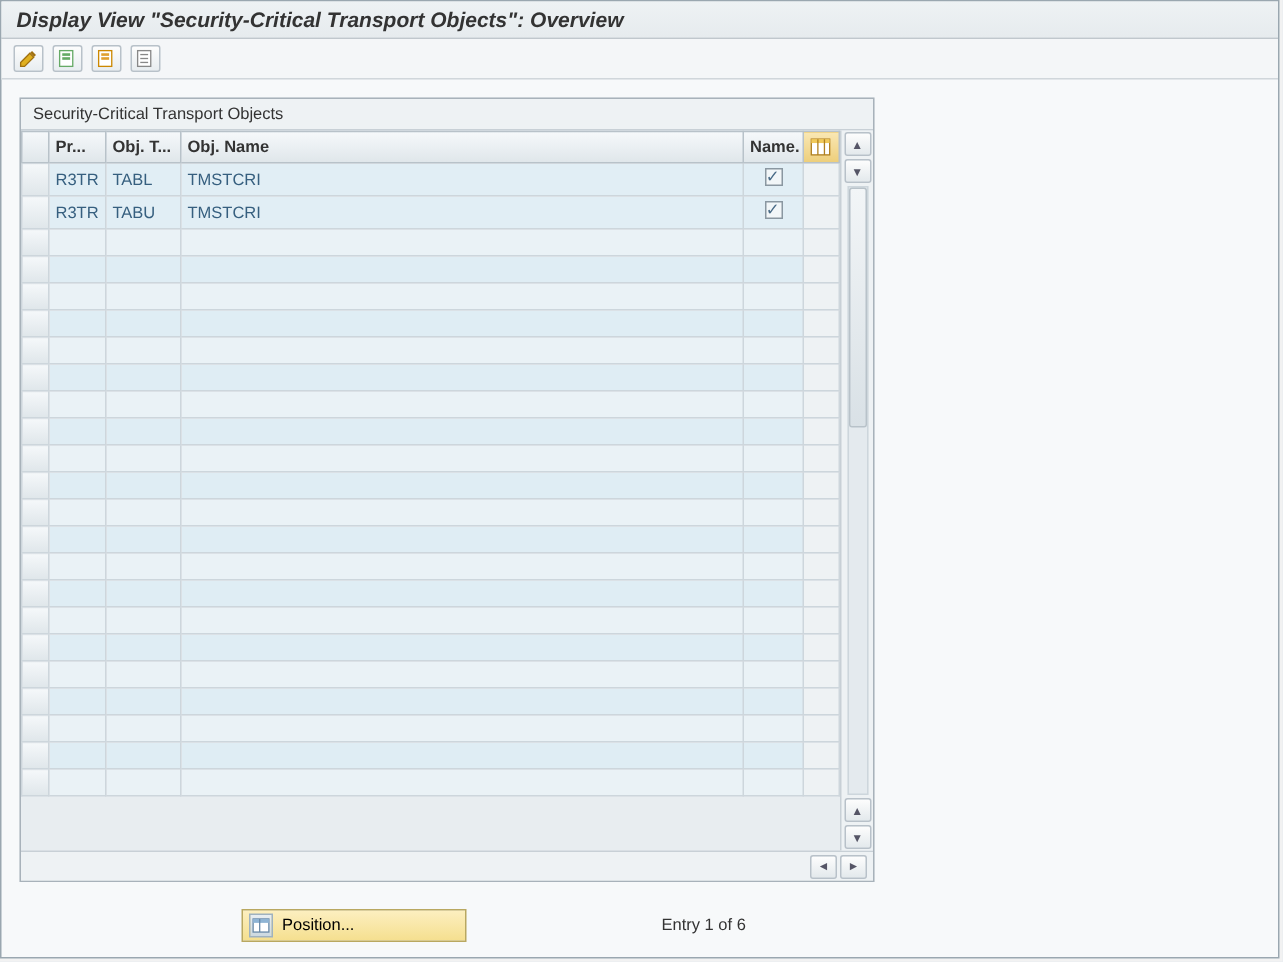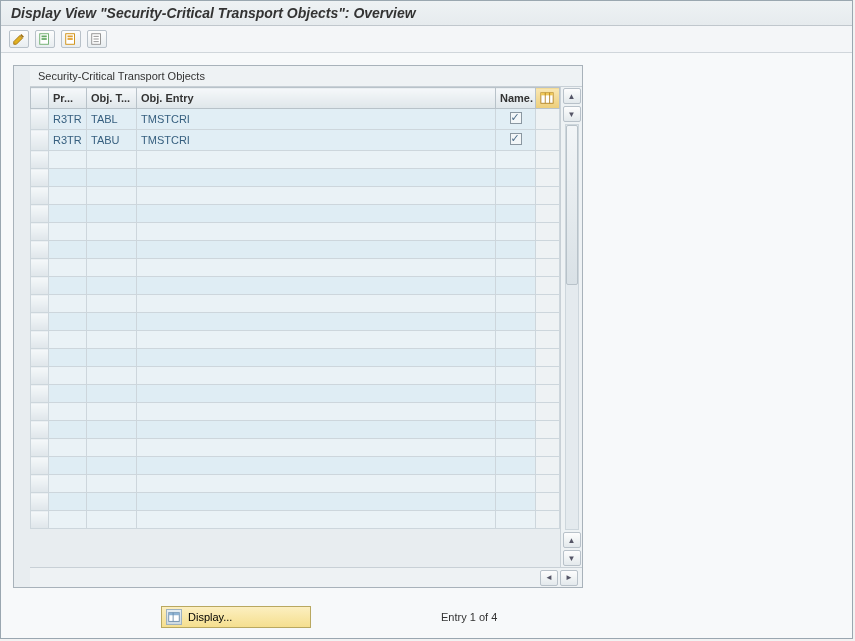--- a/index.html
+++ b/index.html
@@ -59,21 +59,20 @@
     z-index: 5;
   }
   .content {
     padding: 12px 0 0 12px;
   }
   .grid-frame {
     width: 570px;
     border: 1px solid #a8b2ba;
     background: #e8edf0;
     position: relative;
-    padding-left: 16px;
   }
   .grid-title {
     padding: 4px 8px;
     color: #333;
     background: #eef2f4;
     border-bottom: 1px solid #c8d0d6;
   }
   .grid-body {
     display: flex;
     height: 480px;
@@ -230,21 +229,21 @@
                 <col class="col-ot">
                 <col class="col-on">
                 <col class="col-act">
                 <col style="width:24px">
             </colgroup>
             <thead>
               <tr>
                 <th></th>
                 <th>Pr...</th>
                 <th>Obj. T...</th>
-                <th>Obj. Entry</th>
+                <th>Obj. Name</th>
                 <th>Name.</th>
                 <th class="th-icon">
                   <svg class="icon-svg" viewBox="0 0 16 16">
                       <rect x="1" y="2" width="14" height="12" fill="#fff" stroke="#b08020"></rect>
                       <rect x="1" y="2" width="14" height="3" fill="#f0c95a"></rect>
                       <line x1="6" y1="2" x2="6" y2="14" stroke="#b08020"></line>
                       <line x1="11" y1="2" x2="11" y2="14" stroke="#b08020"></line>
                     </svg>
                 </th>
               </tr>
@@ -456,18 +455,18 @@
 
   <div class="footer">
     <div class="pos-btn">
       <span class="icon">
         <svg class="icon-svg" viewBox="0 0 16 16">
             <rect x="2" y="3" width="12" height="10" fill="#fff" stroke="#6a8aa8"></rect>
             <rect x="2" y="3" width="12" height="3" fill="#8fb4d4"></rect>
             <line x1="7" y1="3" x2="7" y2="13" stroke="#6a8aa8"></line>
           </svg>
       </span>
-      <span>Display...</span>
-    </div>
-    <span class="entry-text">Entry 1 of 4</span>
+      <span>Position...</span>
+    </div>
+    <span class="entry-text">Entry 1 of 6</span>
   </div>
 
 </div>
 
 </body></html>

